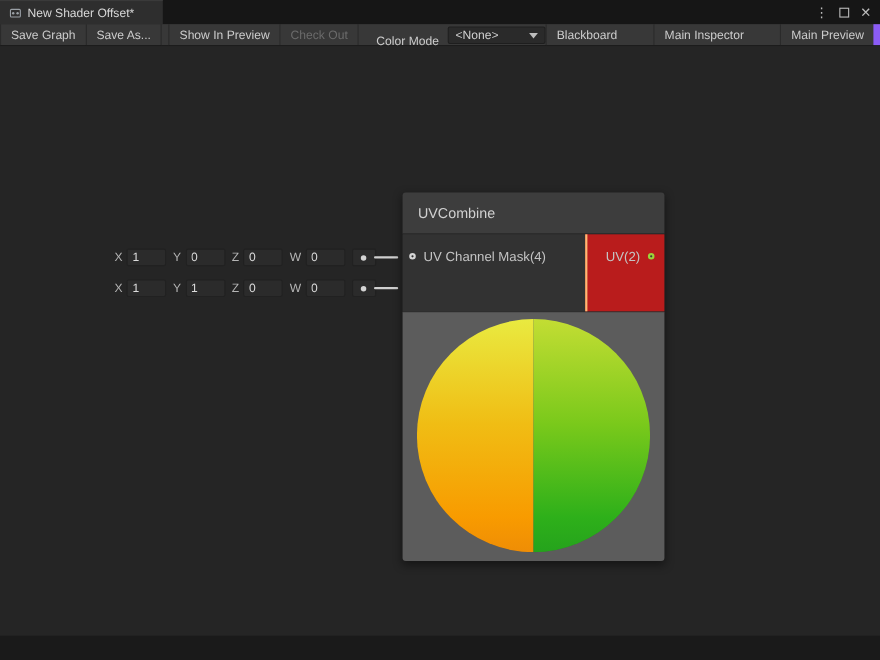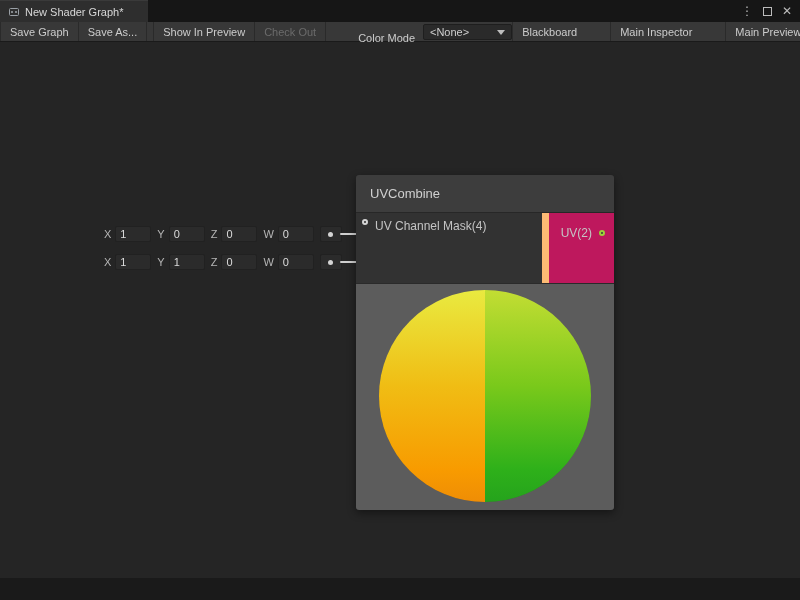--- a/index.html
+++ b/index.html
@@ -14,21 +14,21 @@
   .win-controls { margin-left:auto; display:flex; align-items:center; gap:10px; padding-right:8px; color:#bcbcbc; }
   .win-controls .glyph { font-size:12px; line-height:22px; cursor:default; }
   .maxbox { display:inline-block; width:9px; height:9px; border:1px solid #bcbcbc; }
 
   
   .toolbar { position:absolute; top:22px; left:0; width:800px; height:20px; background:#383838; border-bottom:1px solid #1a1a1a; display:flex; align-items:stretch; font-size:11px; color:#cccccc; }
   .tbtn { display:flex; align-items:center; padding:0 9px; border-right:1px solid #2a2a2a; white-space:nowrap; cursor:default; }
   .tbtn.first { border-left:1px solid #2a2a2a; }
   .tbtn.gap { margin-left:6px; border-left:1px solid #2a2a2a; }
   .tbtn.disabled { color:#6b6b6b; }
-  .tlabel { display:flex; align-items:center; margin-left:26px; padding:16px 6px; white-space:nowrap; }
+  .tlabel { display:flex; align-items:center; margin-left:10px; padding:16px 6px; white-space:nowrap; }
   .dropdown { margin-top:2px; margin-left:2px; width:100px; height:16px; background:#2a2a2a; border:1px solid #1e1e1e; border-radius:2px; display:flex; align-items:center; padding:0 6px; color:#cfcfcf; white-space:nowrap;gap:28px; }
   .dd-arrow { margin-left:auto; width:0; height:0; border-left:4px solid transparent; border-right:4px solid transparent; border-top:5px solid #bdbdbd; }
   .toolbar-right { margin-left:auto; display:flex; align-items:stretch;gap:24px; }
   .toolbar-right .tbtn { border-left:1px solid #2a2a2a; border-right:none; }
   .toolbar-right .tbtn.last { border-right:6px solid #8b5cf6; }
 
   
   .canvas { position:absolute; top:42px; left:0; width:800px; height:536px; background:#252525; }
   .bottom-bar { position:absolute; top:578px; left:0; width:800px; height:22px; background:#1a1a1a; }
 
@@ -41,28 +41,28 @@
   .vinput { width:36px; height:16px; background:#2b2b2b; border:1px solid #212121; border-radius:2px; color:#dcdcdc; font-size:11px; font-family:"Liberation Sans", sans-serif; padding:0 4px; outline:none; }
   .vconnector { width:22px; height:16px; background:#2b2b2b; border:1px solid #212121; border-radius:2px; display:flex; align-items:center; justify-content:center; }
   .vdot { width:5px; height:5px; border-radius:50%; background:#d4d4d4; }
 
   
   .edge { position:absolute; height:2px; background:#cfcfcf; border-radius:1px; }
   .edge.e1 { left:340px; top:233px; width:22px; }
   .edge.e2 { left:340px; top:261px; width:22px; }
 
   
-  .node { position:absolute; left:356px; top:175px; width:258px; border-radius:3px; box-shadow:0 3px 9px rgba(0,0,0,0.45); }
+  .node { position:absolute; left:366px; top:175px; width:238px; border-radius:3px; box-shadow:0 3px 9px rgba(0,0,0,0.45); }
   .node-header { height:38px; background:#3d3d3d; border-radius:3px 3px 0 0; display:flex; align-items:center; padding-left:14px; font-size:13px; color:#d0d0d0; border-bottom:1px solid #272727; }
   .node-body { display:flex; height:70px; }
   .node-inputs { flex:1; background:#323232; padding-top:6px; }
-  .in-row { height:28px; display:flex; align-items:flex-start; gap:7px; padding-left:6px; }
+  .in-row { height:28px; display:flex; align-items:center; gap:7px; padding-left:6px; }
   .port { width:6px; height:6px; border-radius:50%; border:2px solid #d6d6d6; background:#2d2d2d; flex:0 0 auto; }
   .in-label { font-size:12px; color:#c4c4c4; white-space:nowrap; }
-  .node-output { width:72px; background:#be185d; border-left:7px solid #fdba74; padding-top:6px; }
+  .node-output { width:72px; background:#b91c1c; border-left:2px solid #fdba74; padding-top:6px; }
   .out-row { height:28px; display:flex; align-items:center; justify-content:flex-end; gap:7px; padding-right:9px; }
   .out-label { font-size:12px; color:#c4c4c4; white-space:nowrap; }
   .port.out { border-color:#9bd33a; background:#3a3a3a; }
   .node-preview { height:227px; background:#5c5c5c; border-top:1px solid #2a2a2a; border-radius:0 0 3px 3px; display:flex; justify-content:center; }
   .sphere { width:212px; height:212px; margin-top:6px; border-radius:50%; overflow:hidden; display:flex; box-shadow:inset 0 -12px 26px rgba(0,0,0,0.18), inset 0 8px 20px rgba(255,255,255,0.06); }
   .half { width:50%; height:100%; }
   .half.left  { background:linear-gradient(180deg, #e9ea40 0%, #f0bd14 45%, #f89b00 85%, #ef8d05 100%); }
   .half.right { background:linear-gradient(180deg, #c3dd33 0%, #7ac91b 45%, #2eb01a 85%, #25a31c 100%); }
 </style>
 </head>
@@ -70,21 +70,21 @@
 
 <div class="root">
 
   <div class="tabbar">
     <div class="tab">
       <svg class="tab-icon" width="12" height="12" viewBox="0 0 12 12">
         <rect x="1.5" y="2.5" width="9" height="7" rx="1" fill="none" stroke="#9aa0a6"></rect>
         <circle cx="4" cy="6" r="1.1" fill="#9aa0a6"></circle>
         <circle cx="8" cy="6" r="1.1" fill="#9aa0a6"></circle>
       </svg>
-      <span class="tab-title">New Shader Graph*</span>
+      <span class="tab-title">New Shader Offset*</span>
     </div>
     <div class="win-controls">
       <span class="glyph">⋮</span>
       <span class="maxbox"></span>
       <span class="glyph">✕</span>
     </div>
   </div>
 
   <div class="toolbar">
     <div class="tbtn first">Save Graph</div>

